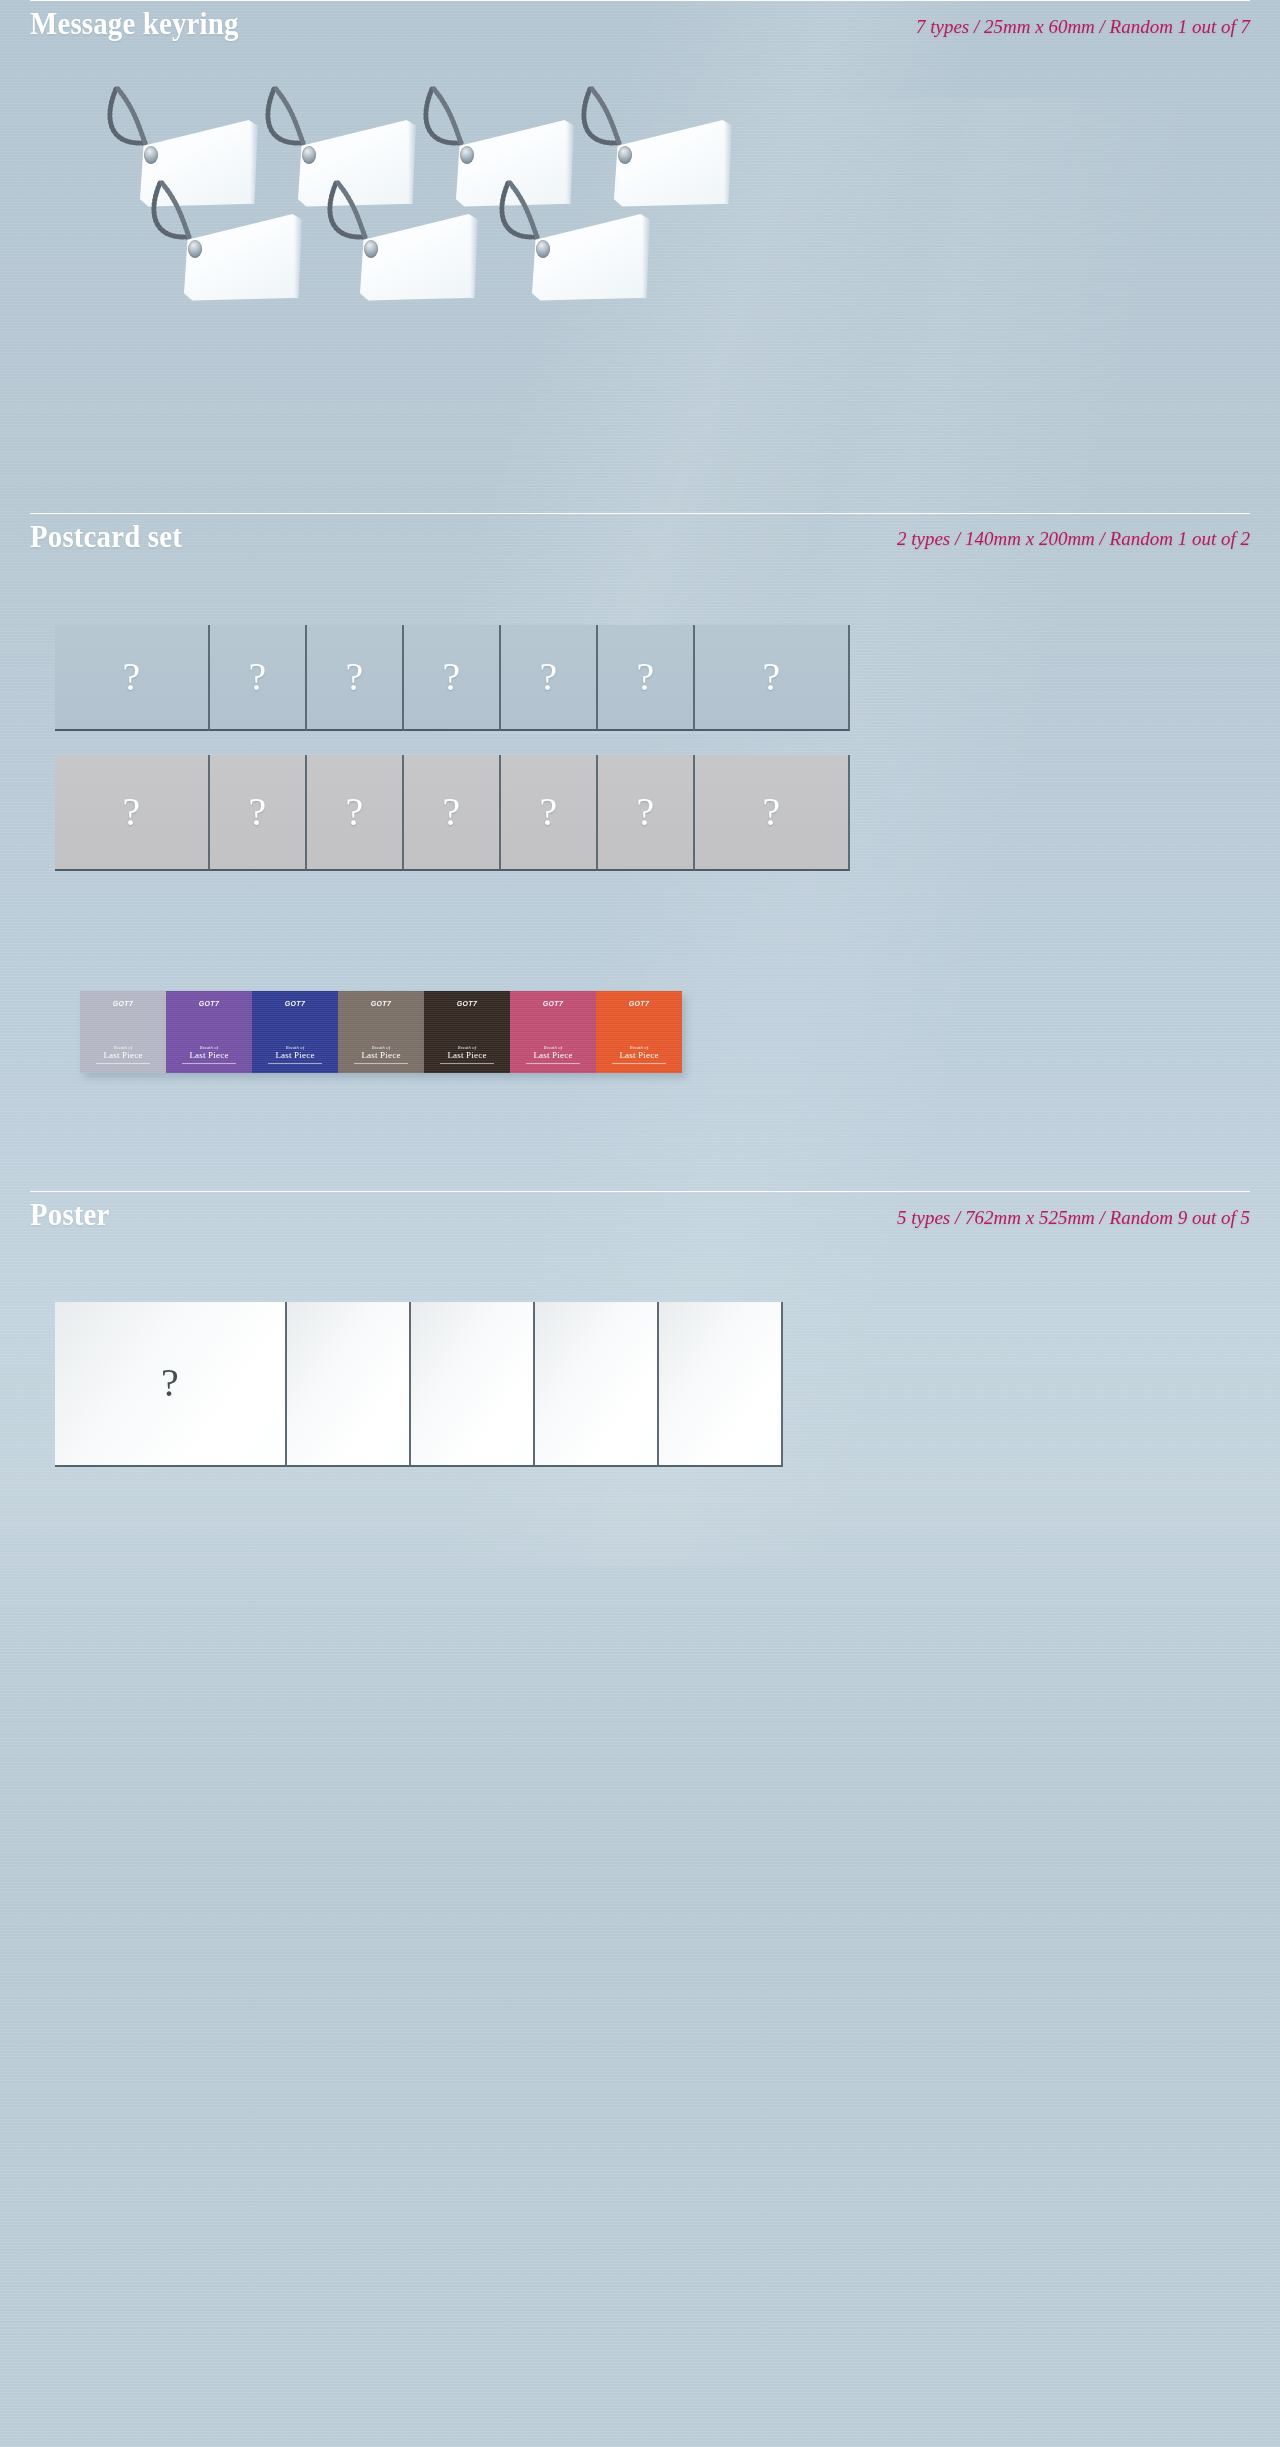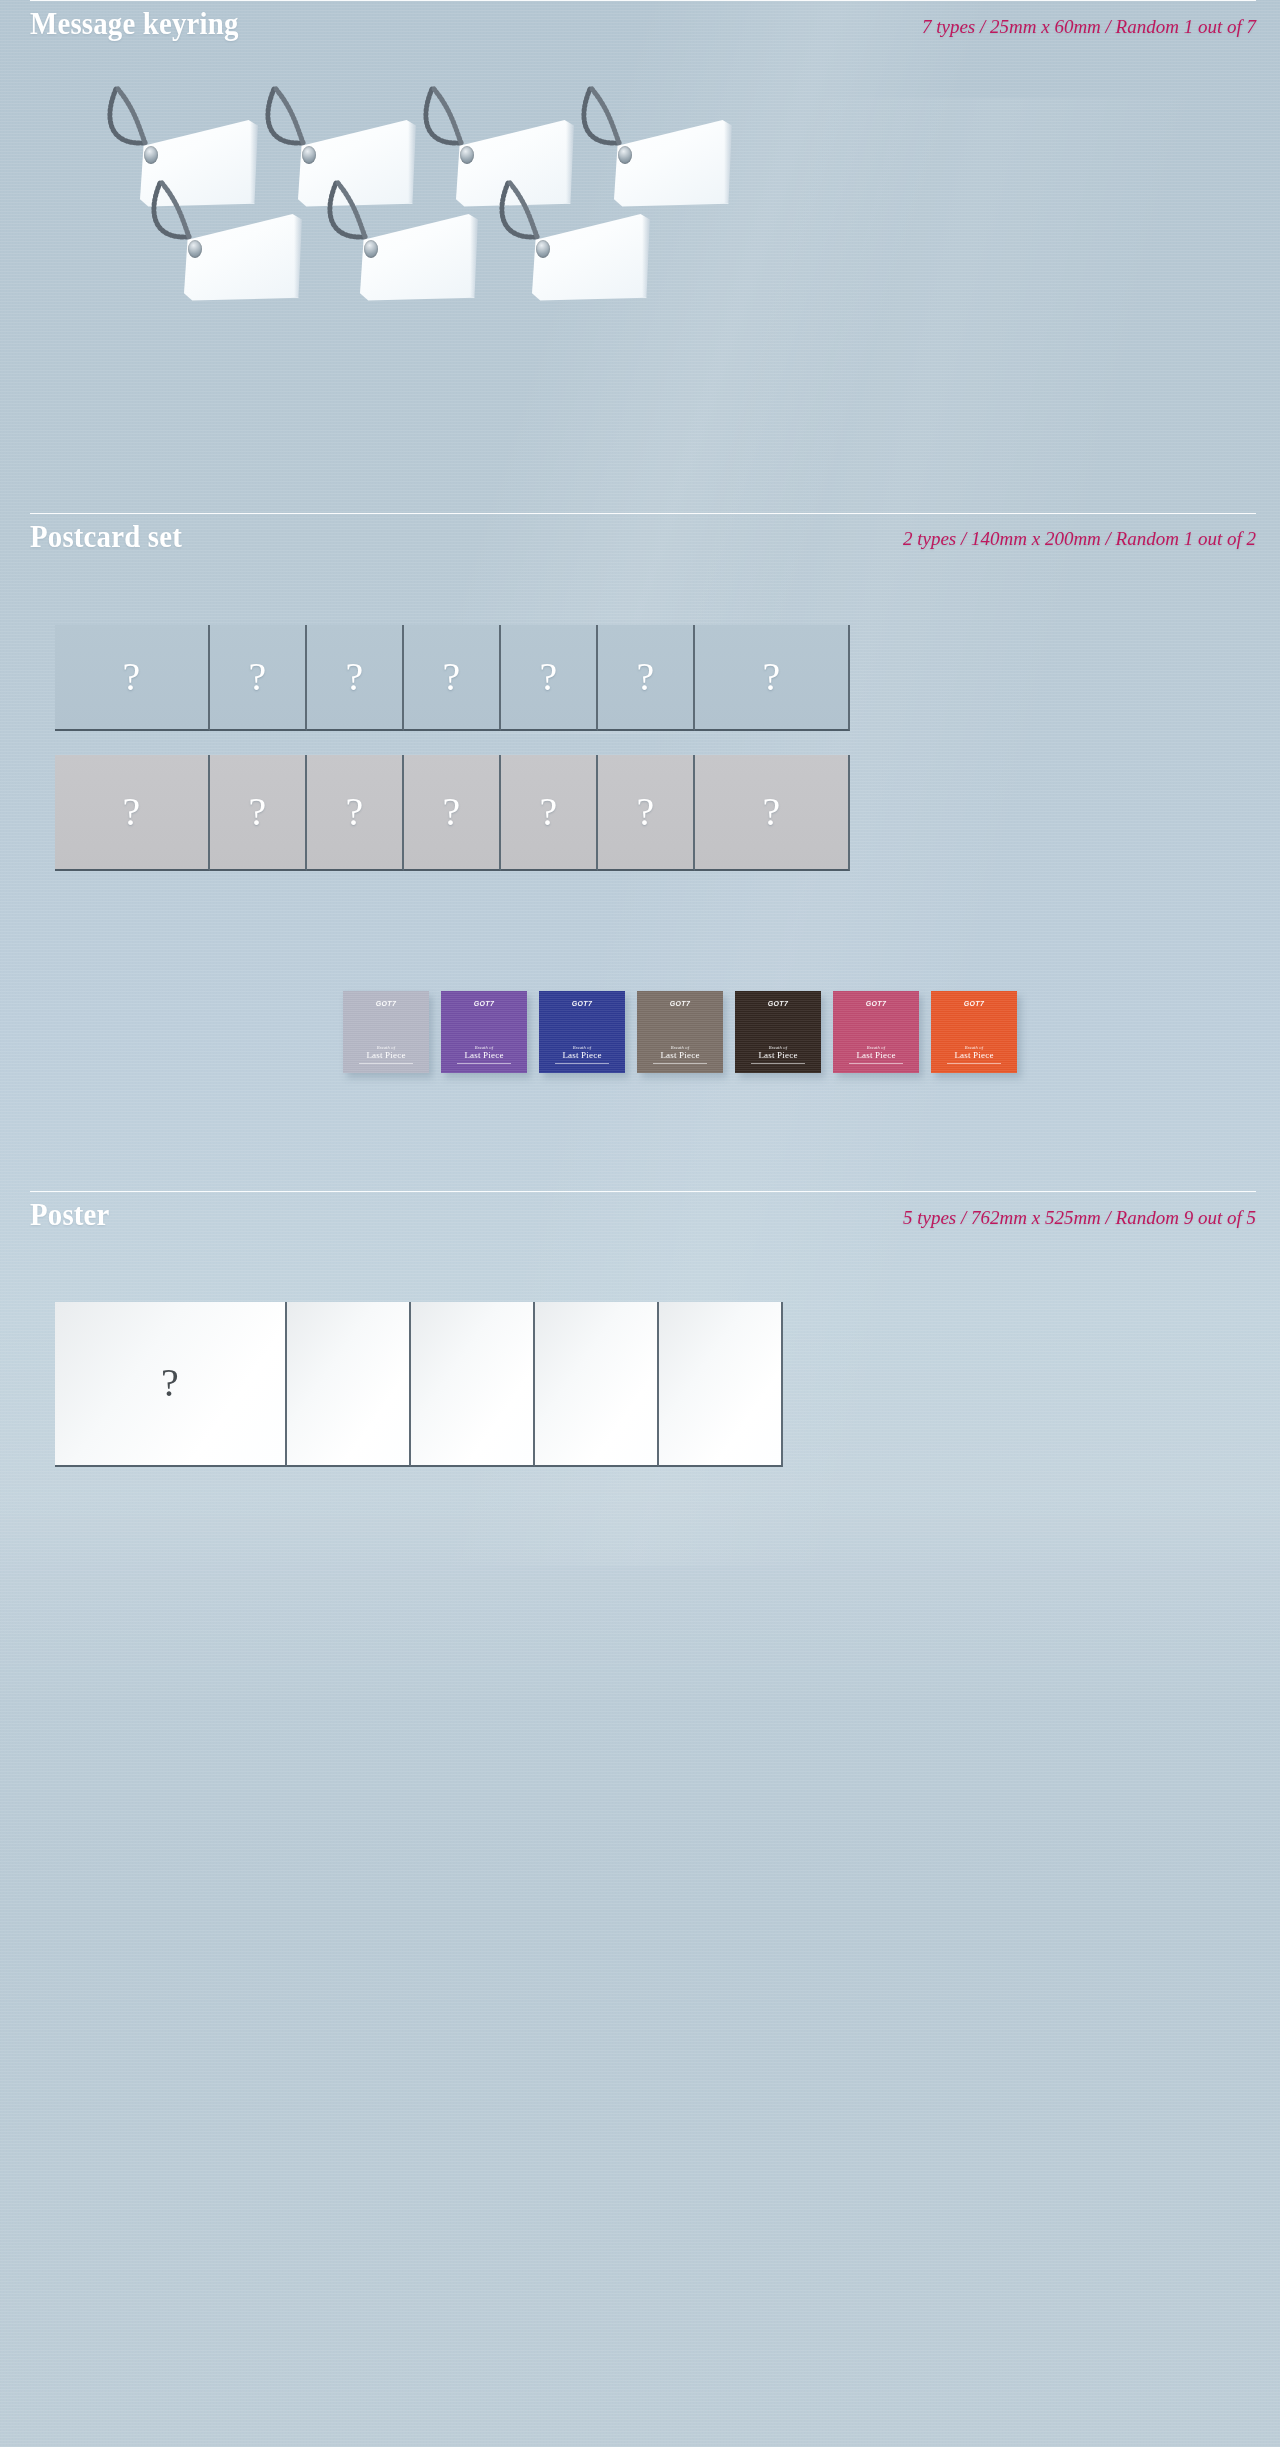--- a/index.html
+++ b/index.html
@@ -50,21 +50,21 @@
     font-size:196px; line-height:1;
     color:#ffffff; white-space:nowrap;
     letter-spacing:-2px;
     text-shadow:0 1px 3px rgba(90,115,135,.12);
   }
 
   
   .section { position:relative; }
   .sec-head {
     position:relative;
-    margin:0 24px 0 30px;
+    margin:0 30px 0 30px;
     border-top:1.6px solid rgba(255,255,255,.92);
     padding-top:7px;
     display:flex; align-items:flex-end; justify-content:space-between;
   }
   .sec-title {
     font-family:"Liberation Serif", serif;
     font-weight:bold;
     font-size:31px; line-height:1.05;
     color:#ffffff;
     letter-spacing:.2px;
@@ -129,21 +129,21 @@
   .pc-row.r1 .pc-big { width:155px; height:106px; }
   .pc-row.r2 .pc {
     height:116px;
     background:linear-gradient(180deg,#c7c7ca 0%,#c2c2c5 100%);
     border-bottom:2.5px solid #4e5c67;
   }
   .pc-row.r2 .pc-big { width:155px; }
   .pc-narrow { width:97px; }
 
   
-  .pol-area { position:relative; margin-top:66px; display:flex; justify-content:center; padding-left:80px; gap:12px; }
+  .pol-area { position:relative; margin-top:66px; display:flex; justify-content:flex-start; padding-left:80px; }
   .polaroid {
     position:relative; width:86px; height:82px;
     box-shadow:4px 5px 7px rgba(95,120,140,.30);
     display:flex; flex-direction:column; align-items:center;
     overflow:hidden;
   }
   .pol-grain {
     position:absolute; inset:0; opacity:.22; pointer-events:none;
     background-image:repeating-linear-gradient(0deg, rgba(255,255,255,.35) 0 1px, rgba(0,0,0,.05) 1px 2px);
   }

